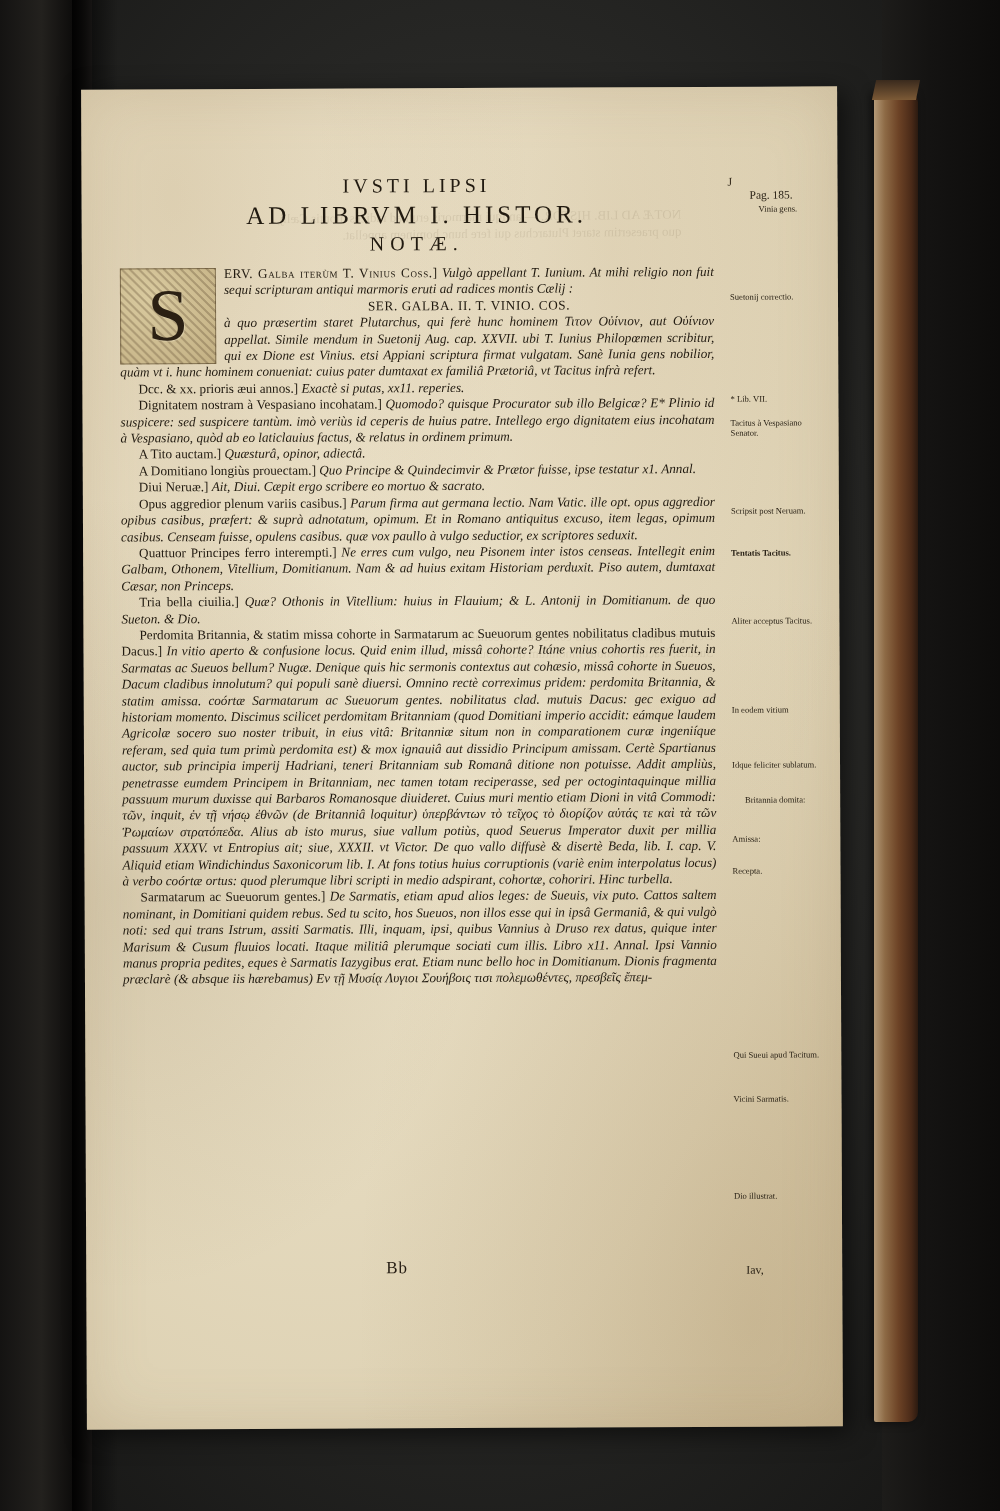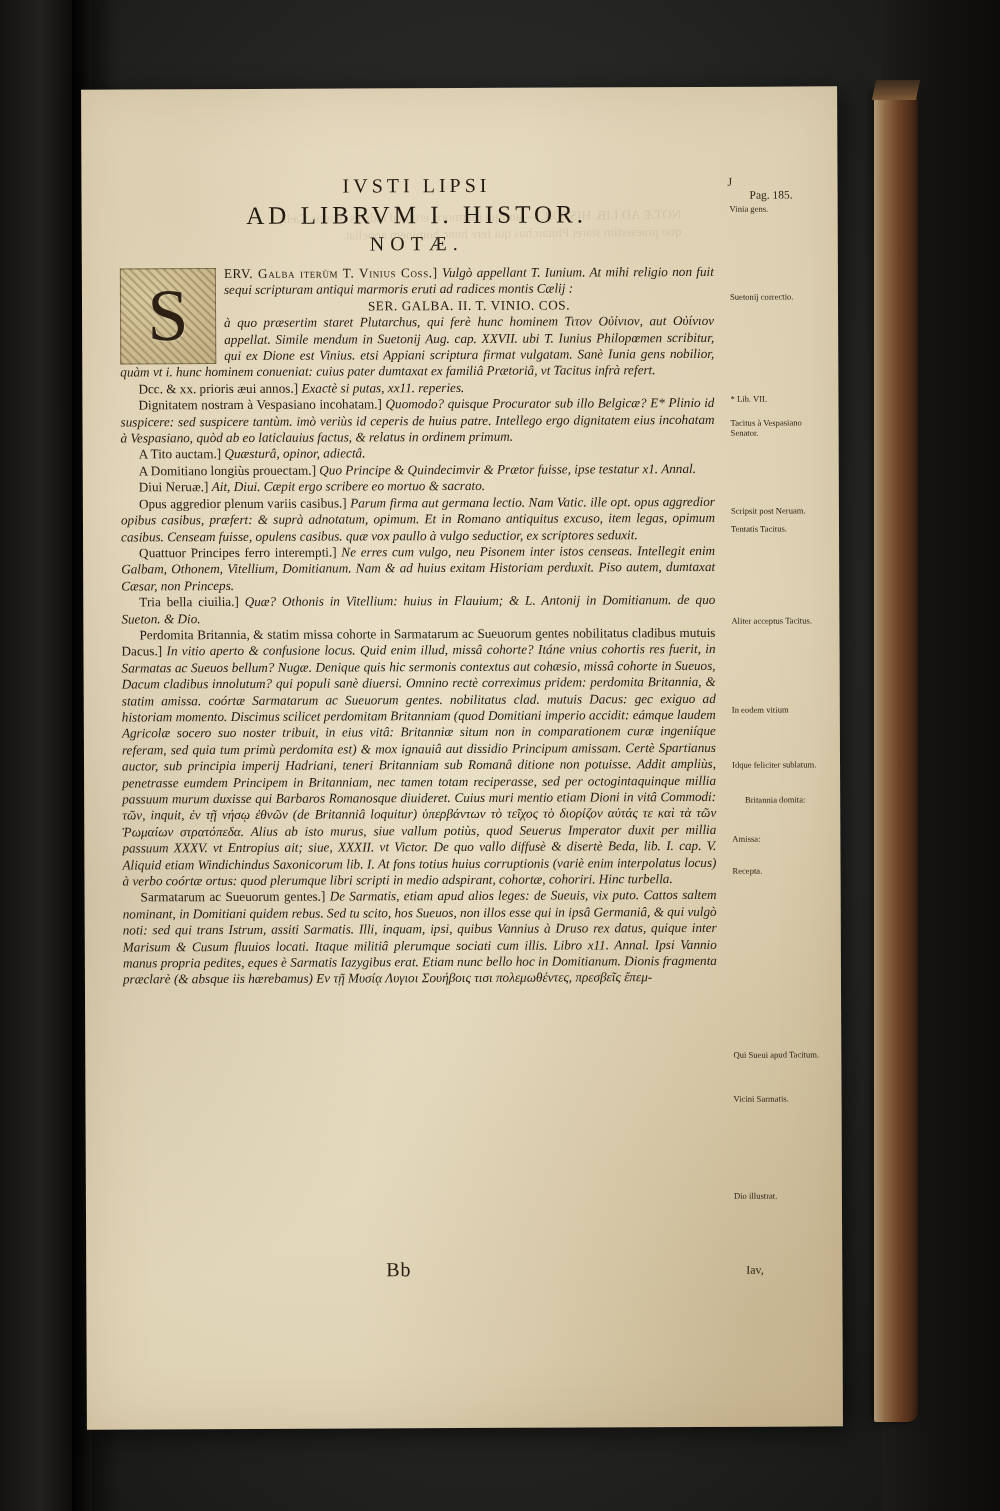--- a/index.html
+++ b/index.html
@@ -169,21 +169,21 @@
     width: 86px;
     font-family: "Liberation Serif", serif;
   }
   .mnote.big { font-size: 11.5px; line-height: 13px; margin-left: 20px; }
 
   
   .catchword {
     position: absolute;
     left: 300px;
     top: 1170px;
-    font-size: 20px;
+    font-size: 17px;
     letter-spacing: 1px;
     color: #241c12;
   }
   .sig-right {
     position: absolute;
     left: 660px;
     top: 1176px;
     font-size: 12px;
     color: #2a2216;
   }
@@ -314,26 +314,26 @@
           <p class="para">
             <span>Sarmatarum ac Sueuorum gentes.]</span>
             <span class="it">De Sarmatis, etiam apud alios leges: de Sueuis, vix puto. Cattos saltem nominant, in Domitiani quidem rebus. Sed tu scito, hos Sueuos, non illos esse qui in ipsâ Germaniâ, &amp; qui vulgò noti: sed qui trans Istrum, assiti Sarmatis. Illi, inquam, ipsi, quibus Vannius à Druso rex datus, quique inter Marisum &amp; Cusum fluuios locati. Itaque militiâ plerumque sociati cum illis. Libro x11. Annal. Ipsi Vannio manus propria pedites, eques è Sarmatis Iazygibus erat. Etiam nunc bello hoc in Domitianum. Dionis fragmenta præclarè (&amp; absque iis hærebamus) Εν τῇ Μυσίᾳ Λυγιοι Σουήβοις τισι πολεμωθέντες, πρεσβεῖς ἔπεμ-</span>
           </p>
 
         </div>
       </div>
 
       <div class="margin-notes">
         <div class="mnote big" style="top:16px;">Pag. 185.</div>
-        <div class="mnote" style="top:32px;">Vinia gens.</div>
+        <div class="mnote" style="top:32px;margin-left:29px;">Vinia gens.</div>
         <div class="mnote" style="top:120px;">Suetonij correctio.</div>
         <div class="mnote" style="top:222px;">* Lib. VII.</div>
         <div class="mnote" style="top:246px;">Tacitus à Vespasiano Senator.</div>
         <div class="mnote" style="top:334px;">Scripsit post Neruam.</div>
-        <div class="mnote" style="top:352px;">Tentatis Tacitus.</div>
+        <div class="mnote" style="top:376px;font-weight:bold;">Tentatis Tacitus.</div>
         <div class="mnote" style="top:444px;">Aliter acceptus Tacitus.</div>
         <div class="mnote" style="top:533px;">In eodem vitium</div>
         <div class="mnote" style="top:588px;">Idque feliciter sublatum.</div>
         <div class="mnote" style="top:623px;text-align:center;">Britannia domita:</div>
         <div class="mnote" style="top:662px;">Amissa:</div>
         <div class="mnote" style="top:694px;">Recepta.</div>
         <div class="mnote" style="top:878px;text-align:center;">Qui Sueui apud Tacitum.</div>
         <div class="mnote" style="top:922px;">Vicini Sarmatis.</div>
         <div class="mnote" style="top:1019px;">Dio illustrat.</div>
       </div>

